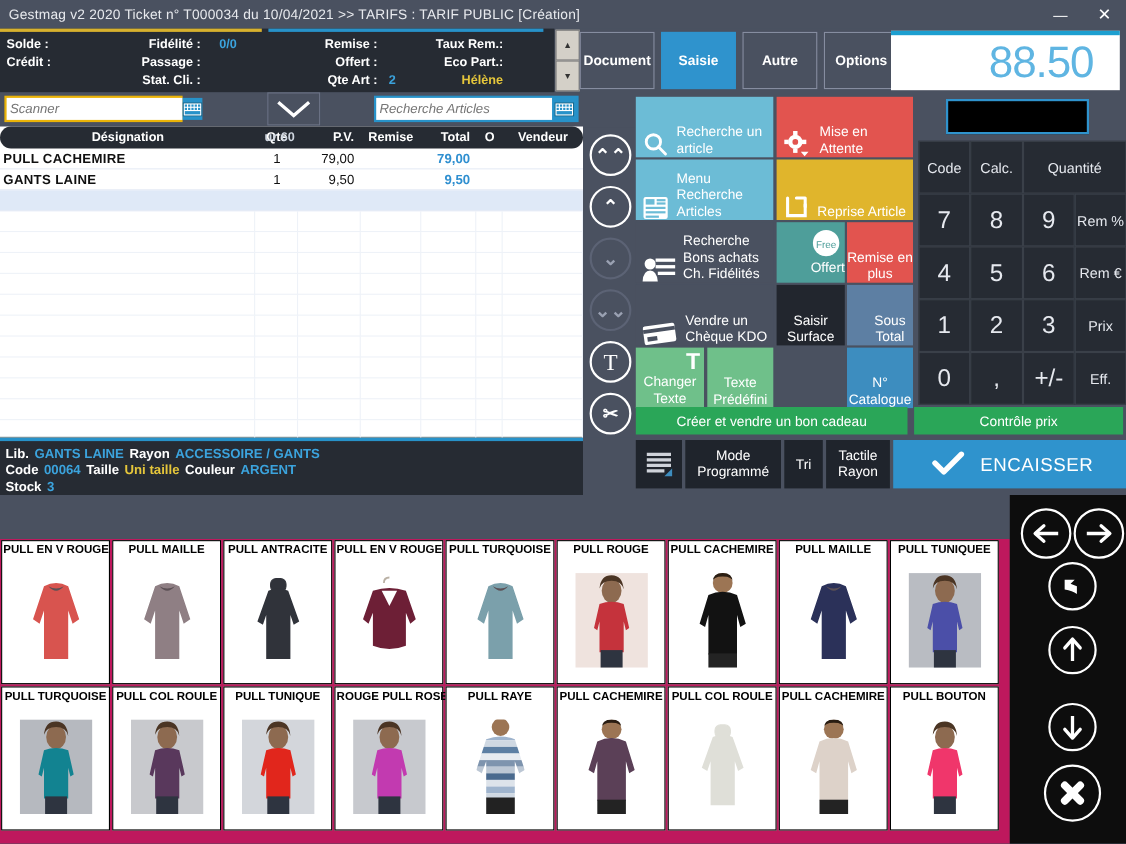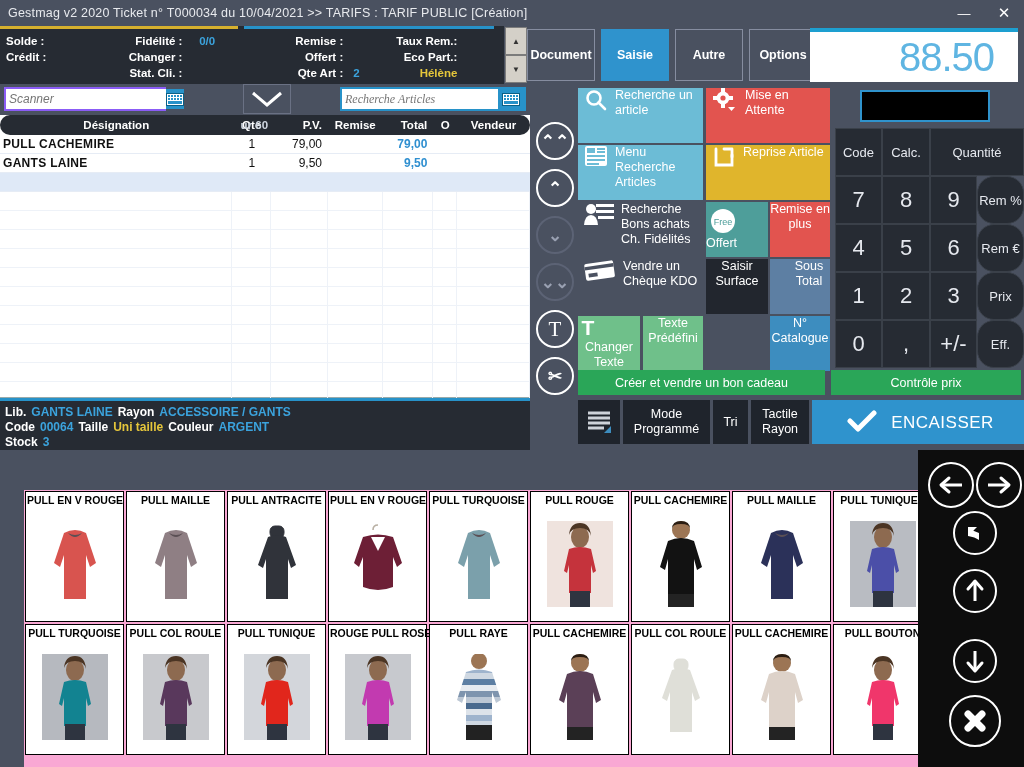--- a/index.html
+++ b/index.html
@@ -41,31 +41,31 @@
   .infoblk.right .val2 { width:32px; text-align:right; color:#e5c63b; padding-left:4px;}
 
   .scrollbtns { position:absolute; left:505px; top:27px; width:22px; height:56px;
                 display:flex; flex-direction:column; }
   .sbtn { flex:1; background:#d4d0c8; border:1px solid #7c7c7c; display:flex;
           align-items:center; justify-content:center; font-size:8px; color:#333; }
 
   
   .searchrow { position:absolute; left:0; top:84px; width:530px; height:30px; background:#4a5160; }
   .scanbox { position:absolute; left:4px; top:3px; width:162px; height:24px;
-             background:#8b5cf6; padding:2px; display:flex; }
+             background:#eab308; padding:2px; display:flex; }
   .scanbox input { flex:1; border:0; font-size:12px; font-style:italic; color:#555;
                    font-family:"Liberation Sans",sans-serif; padding-left:3px; background:#fff;}
   .kbdicon { width:26px; background:#2792c9; display:flex; align-items:center; justify-content:center; }
   .kbdicon svg { display:block; }
   .chev { position:absolute; left:243px; top:0px; width:48px; height:30px;
           background:#4a5160; border:1px solid #6a7184; display:flex; align-items:center; justify-content:center; }
   .artbox { position:absolute; left:340px; top:3px; width:186px; height:24px;
             background:#2792c9; padding:2px; display:flex; }
   .artbox input { flex:1; border:0; font-size:12px; font-style:italic; color:#555;
-                  font-family:Liberation Serif, serif; padding-left:3px; background:#fff;}
+                  font-family:Liberation Sans, sans-serif; padding-left:3px; background:#fff;}
 
   
   .ticket { position:absolute; left:0; top:115px; width:530px; height:283px; background:#fff;
             border-bottom:1px solid #9aa; }
   .thead { display:flex; height:20px; background:#262b33; color:#fff;
            font-size:11.5px; font-weight:bold; align-items:center;border-radius:10px; }
   .thead .c, .trow .c { overflow:hidden; white-space:nowrap; }
   .c-des { width:255px; text-align:center; }
   .c-qte { width:42px; text-align:center; position:relative; }
   .c-pv  { width:62px; text-align:right; padding-right:6px; }
@@ -97,58 +97,58 @@
   .tab { width:68px; height:52px; background:#4a5160; border:1px solid #868da0; color:#fff;
          display:flex; align-items:center; justify-content:center; font-size:12.5px; font-weight:bold; }
   .tab.active { background:#2f93cd; border-color:#2f93cd; }
   .amount { position:absolute; left:810px; top:28px; width:208px; height:54px;
             background:#fff; border-top:4px solid #1d9fd0; display:flex; align-items:center;
             justify-content:flex-end; padding-right:24px; }
   .amount span { color:#5fb5e2; font-size:40px; font-weight:normal; letter-spacing:-1px; }
 
   
   .actions { position:absolute; left:578px; top:88px; width:254px; height:310px; }
-  .ab { position:absolute; display:flex; align-items:flex-start; color:#fff; }
+  .ab { position:absolute; display:flex; align-items:flex-end; color:#fff; }
   .ab .txt { font-size:12.5px; line-height:15px; }
   .ab .ico { display:flex; align-items:center; justify-content:center; }
   .gbar { position:absolute; left:578px; top:370px; width:247px; height:25px;
           background:#2aa658; color:#fff; display:flex; align-items:center;
           justify-content:center; font-size:12.5px; }
   .ctrl { position:absolute; left:831px; top:370px; width:190px; height:25px;
           background:#2aa658; color:#fff; display:flex; align-items:center;
           justify-content:center; font-size:12.5px; }
 
   
   .display { position:absolute; left:860px; top:90px; width:130px; height:32px;
              background:#000; border:2px solid #2f93cd; }
   .kpad { position:absolute; left:835px; top:128px; width:189px; height:240px; }
   .kk { position:absolute; background:#262b33; color:#e6e9ef; display:flex;
         align-items:center; justify-content:center; border:1px solid #3a4049; }
   .kk.lbl { font-size:13px; }
   .kk.num { font-size:22px; }
-  .kk.fn  { font-size:13px;border-radius:17px; }
+  .kk.fn  { font-size:13px; }
 
   
   .barrow { position:absolute; left:578px; top:400px; height:44px; display:flex; gap:3px; }
   .bb { background:#1f242c; color:#fff; display:flex; align-items:center;
         justify-content:center; font-size:12.5px; text-align:center; line-height:15px; }
   .encaisser { background:#2f93cd; display:flex; align-items:center; justify-content:center;
                gap:14px; color:#fff; font-size:17px; letter-spacing:.5px; }
 
   
   .cats { position:absolute; left:0; top:450px; width:918px; height:40px;
           background:#1a1a1a; display:flex; padding:2px; gap:2px; }
   .cat { flex:1; background:#262626; color:#fff; display:flex; align-items:center;
          justify-content:center; font-size:12.5px; }
   .cat.active { background:#14c4de; }
 
   
   .grid { position:absolute; left:0; top:490px; width:918px; height:277px;
-          background:#f9a8d4; display:flex; flex-wrap:wrap; align-content:flex-start;
-          padding:1px; gap:2px;margin-left:24px; }
+          background:#be185d; display:flex; flex-wrap:wrap; align-content:flex-start;
+          padding:1px; gap:2px; }
   .cell { width:99px; height:131px; background:#fff; display:flex; flex-direction:column;
           align-items:center; border:1px solid #000; }
   .cell .cap { font-size:10.5px; font-weight:bold; color:#000; text-align:center;
                line-height:12px; padding:2px 1px 0 1px; width:100%; white-space:nowrap;
                overflow:visible; }
   .cell .cap.wrap { white-space:normal; }
   .thumb { flex:1; width:100%; display:flex; align-items:center; justify-content:center; }
 
   
   .rightnav { position:absolute; left:918px; top:450px; width:106px; height:317px;
@@ -179,21 +179,21 @@
 
   <div class="infopanel">
     <div class="infoblk left">
       <div class="irow">
         <span class="lbl1">Solde :</span>
         <span class="lbl2">Fidélité :</span>
         <span class="val">0/0</span>
       </div>
       <div class="irow">
         <span class="lbl1">Crédit :</span>
-        <span class="lbl2">Changer :</span>
+        <span class="lbl2">Passage :</span>
         <span class="val"></span>
       </div>
       <div class="irow">
         <span class="lbl1"></span>
         <span class="lbl2">Stat. Cli. :</span>
         <span class="val"></span>
       </div>
     </div>
     <div class="infoblk right">
       <div class="irow">

